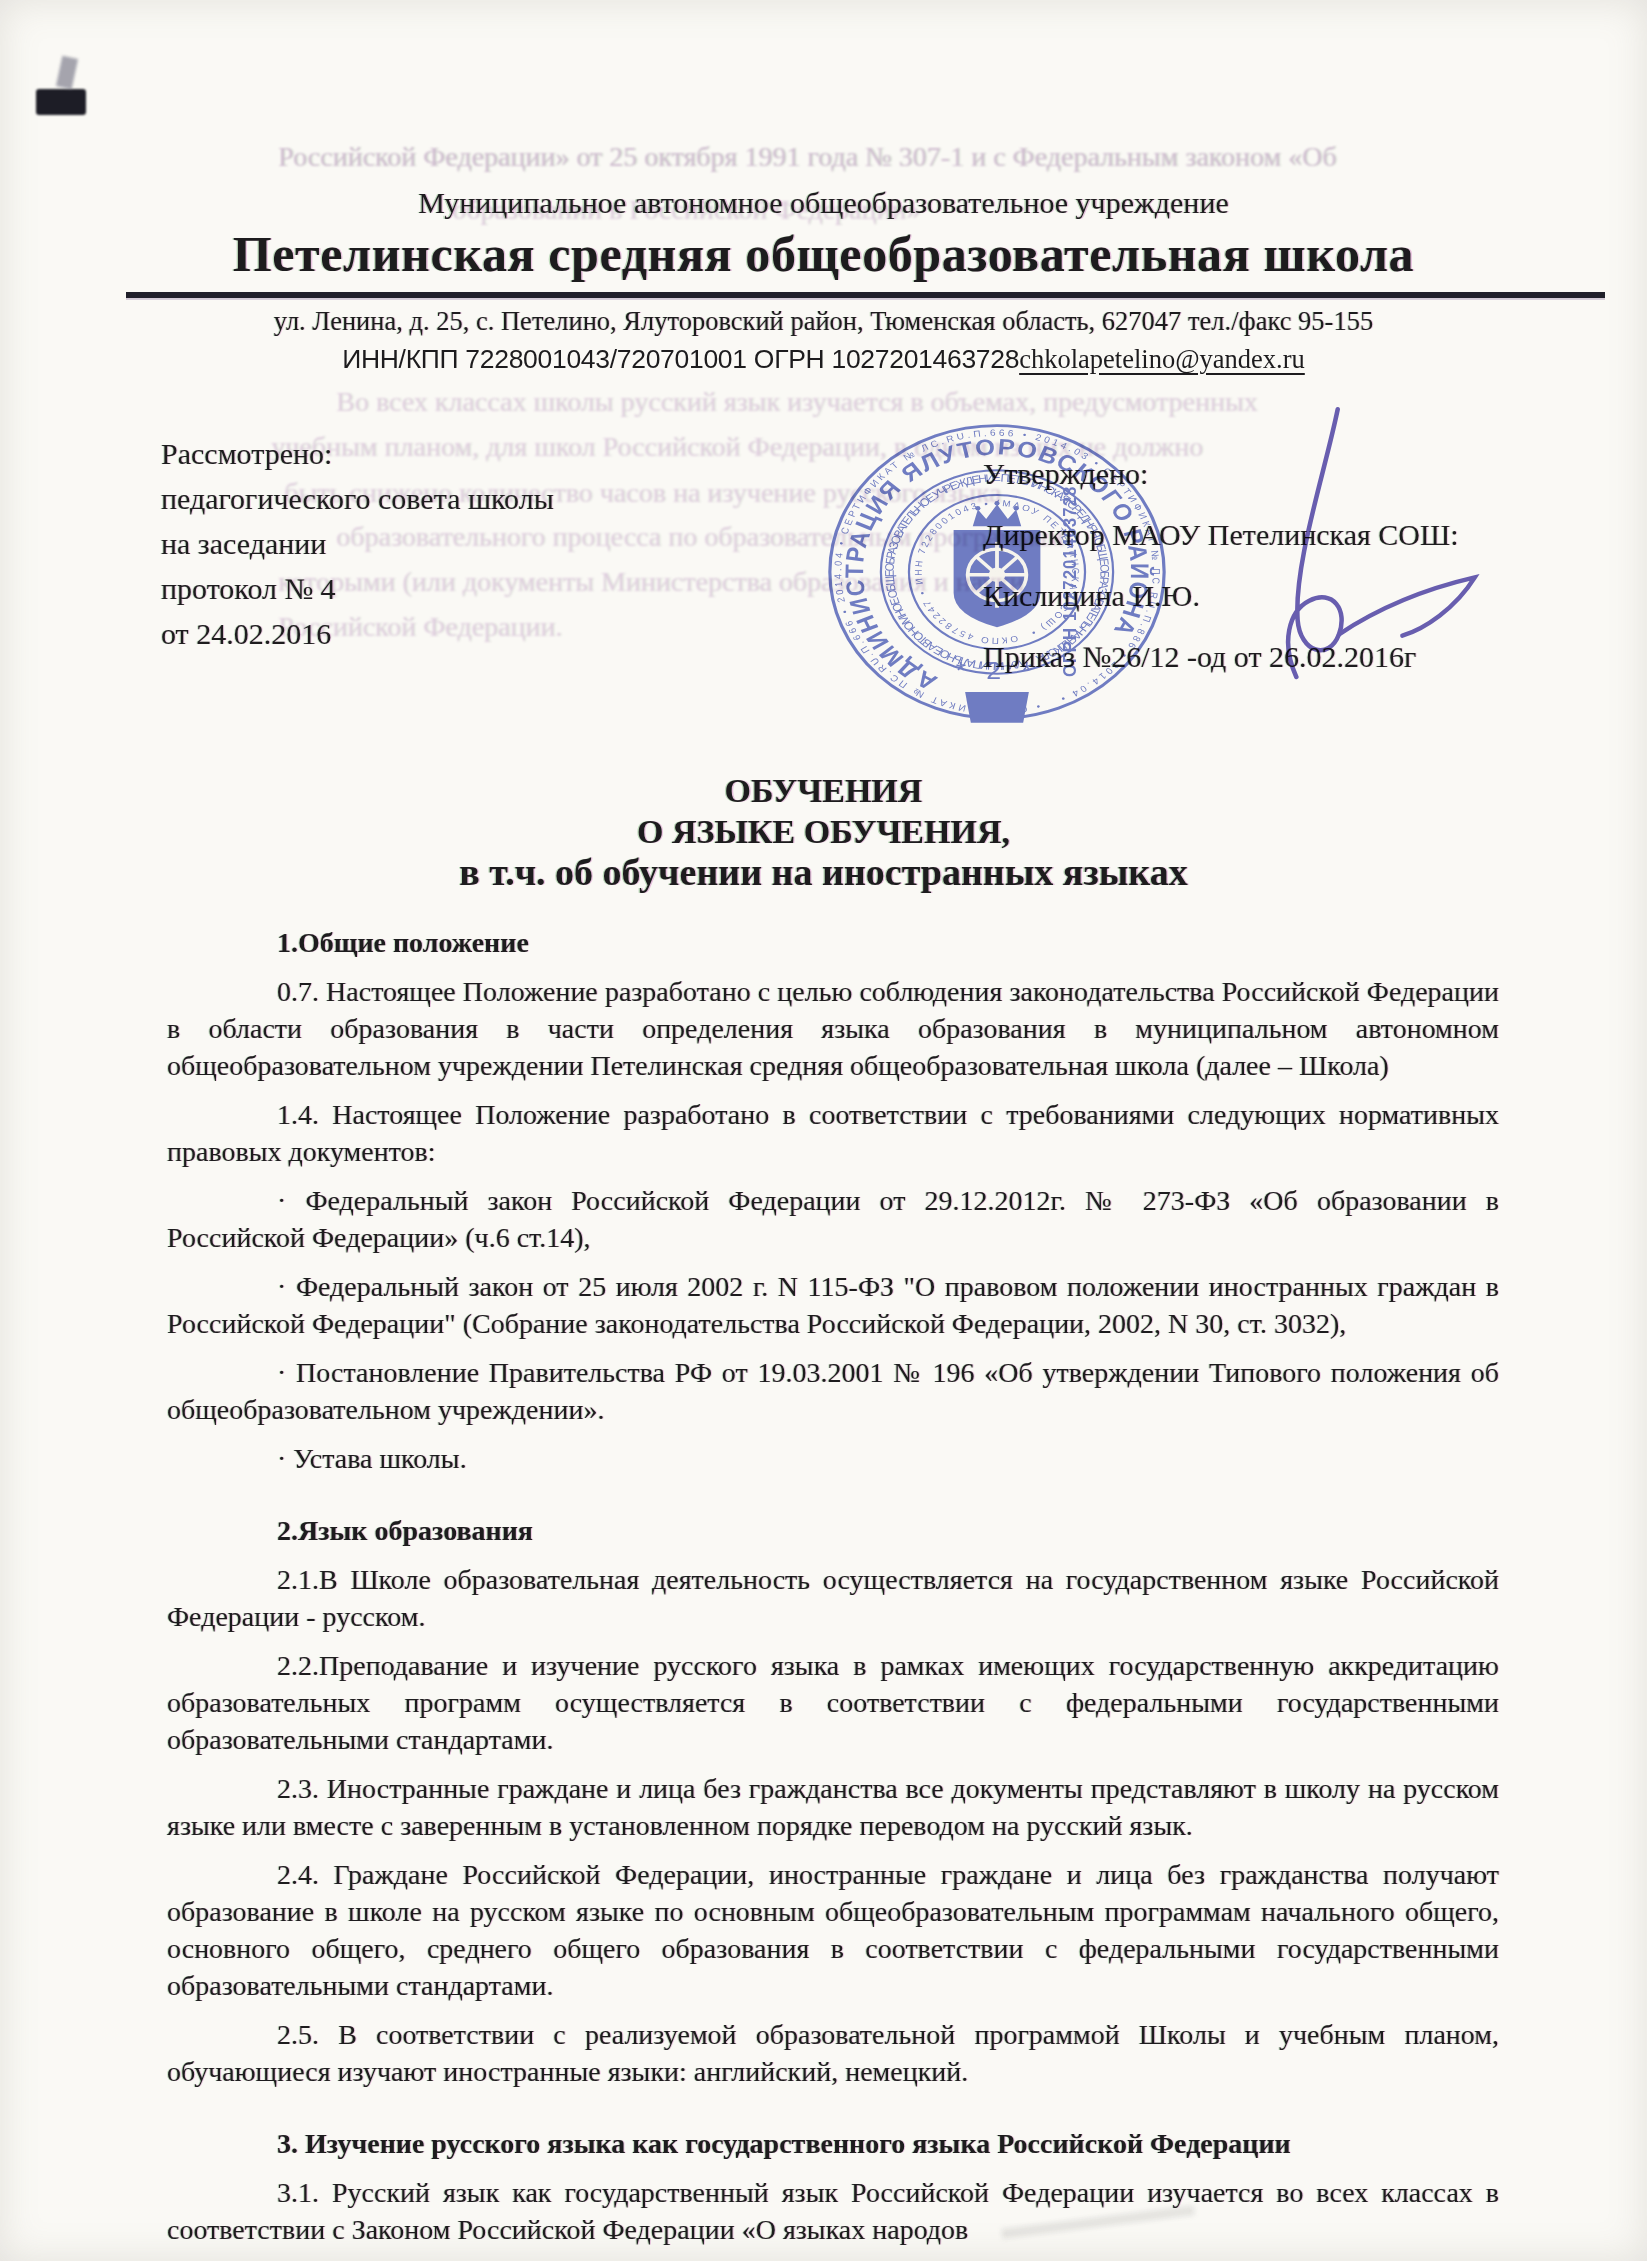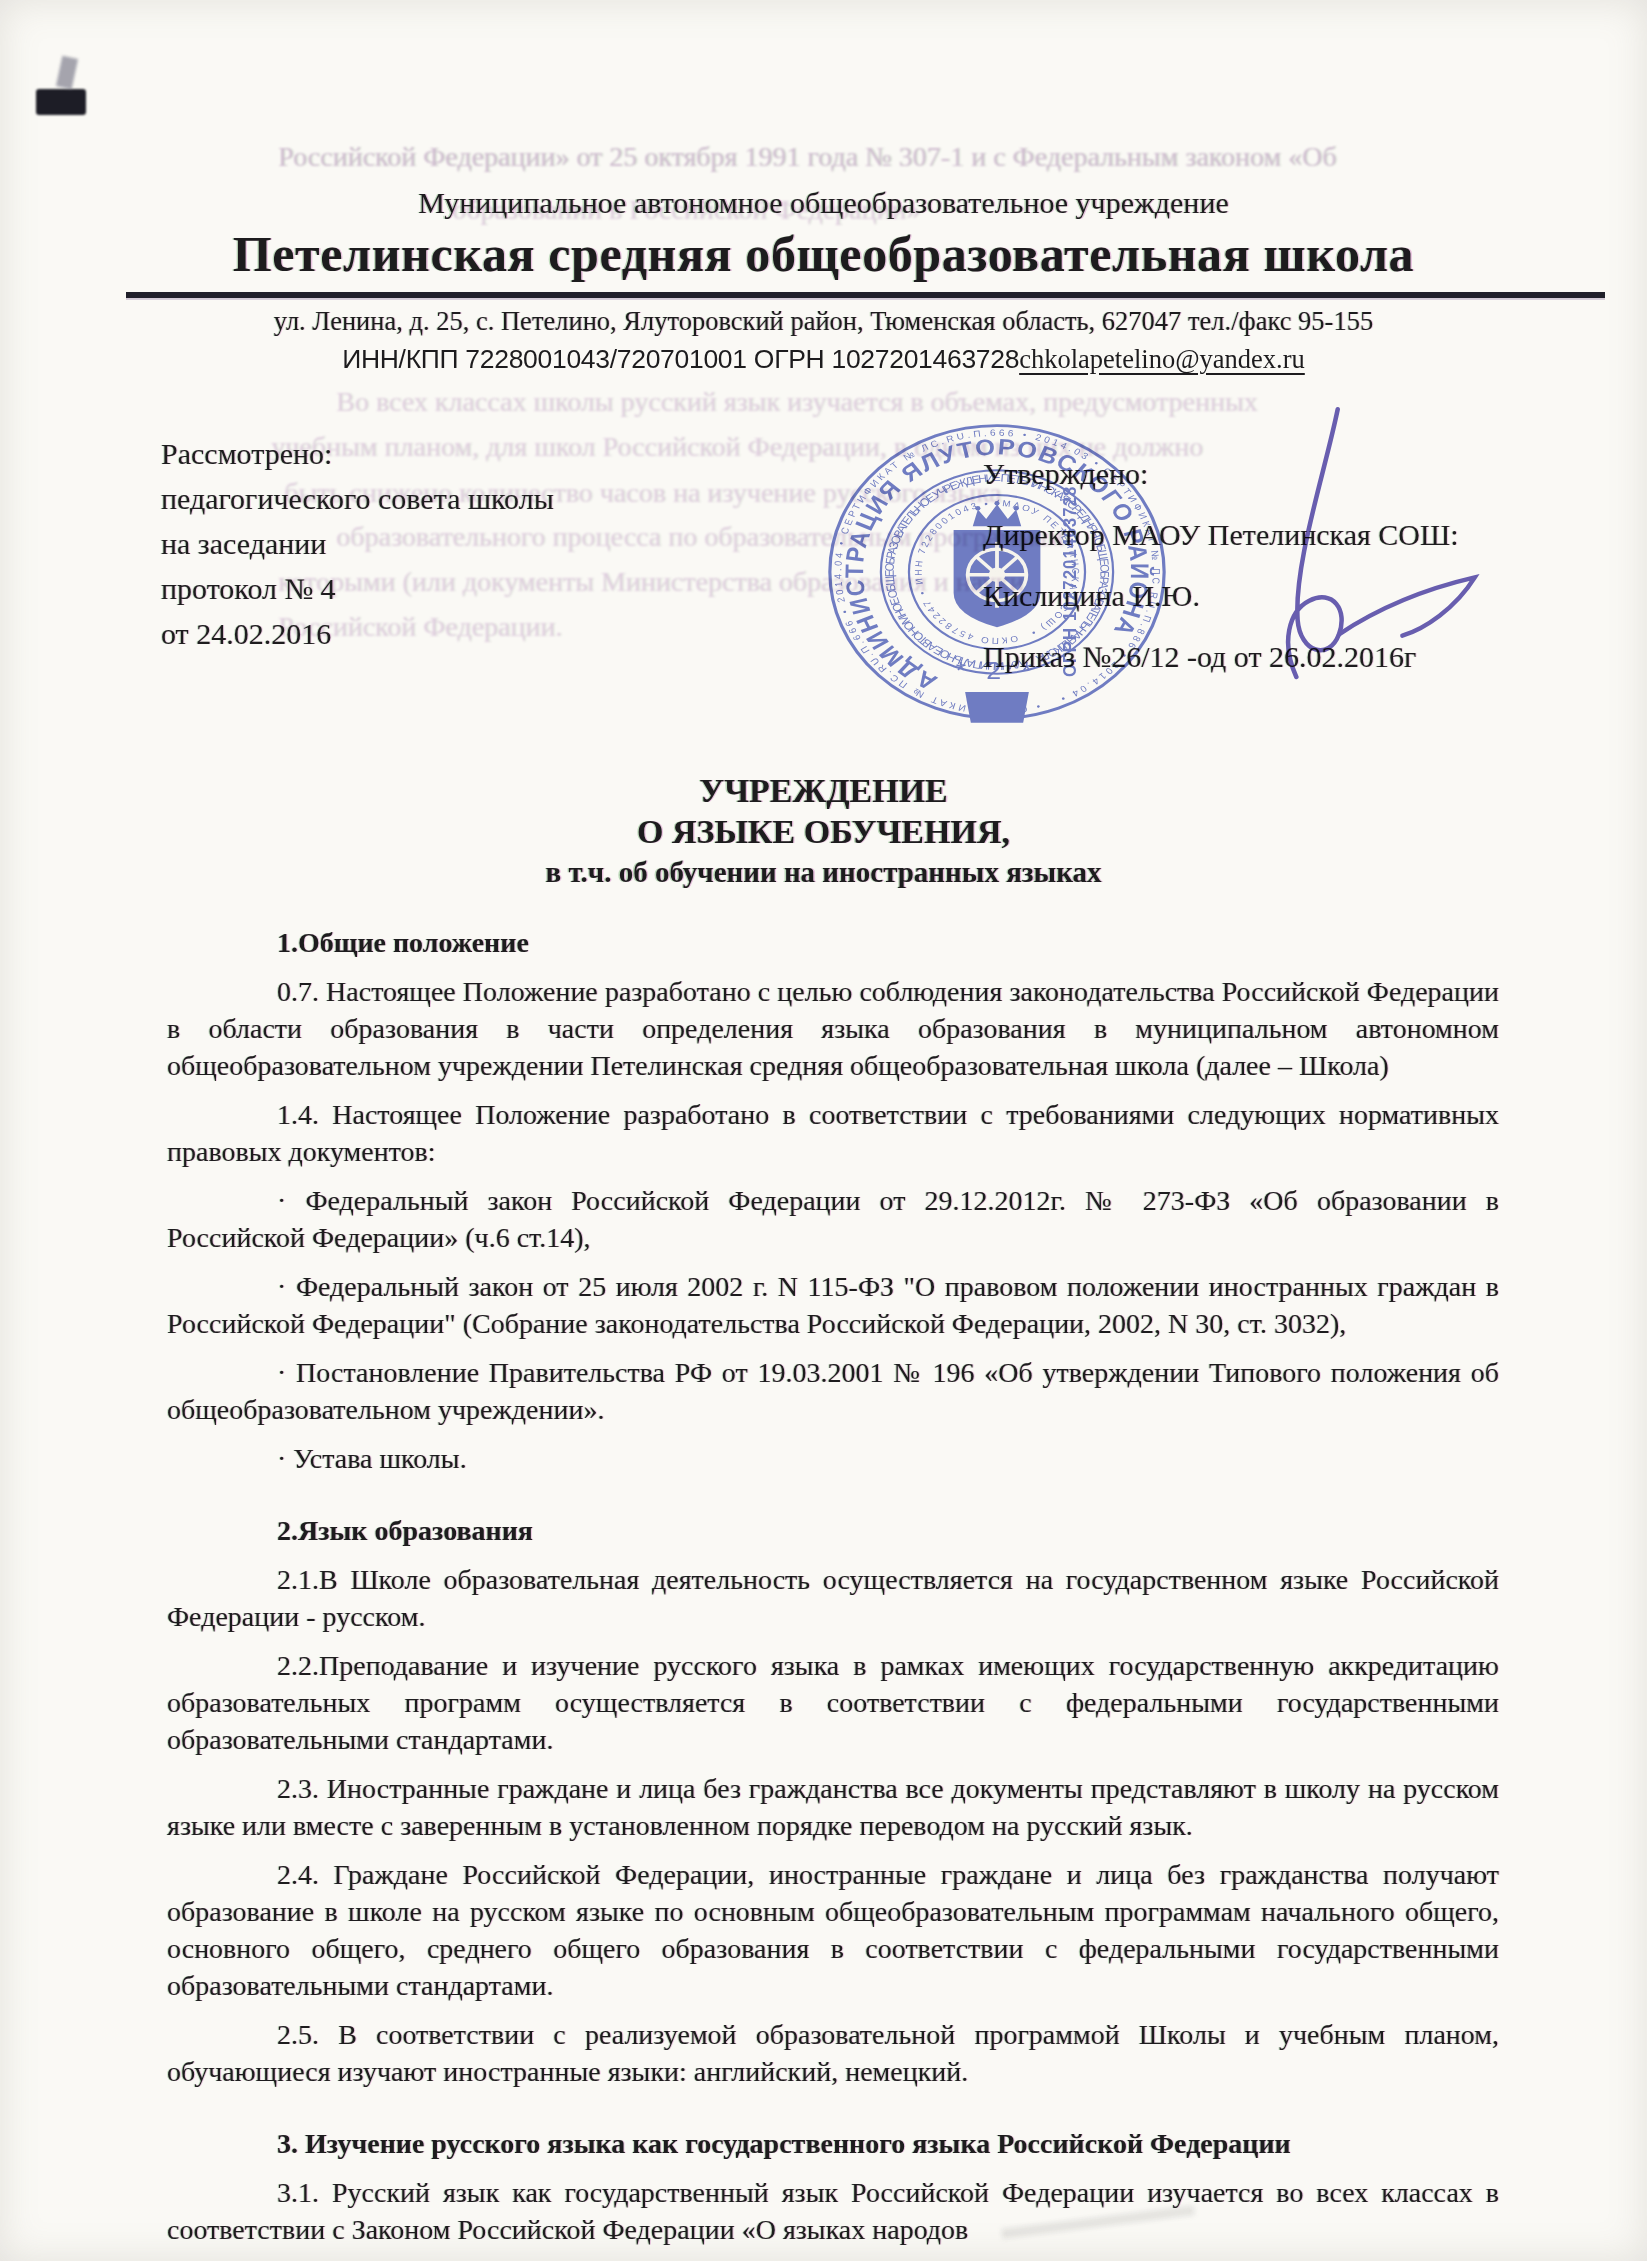--- a/index.html
+++ b/index.html
@@ -35,21 +35,21 @@
   .approve div{text-shadow:1px 0 rgba(190,70,170,.25),-1px 0 rgba(60,150,60,.25);}
   .approve-left{left:161px;top:431px;line-height:45px;}
   .approve-right{left:983px;top:443px;line-height:61px;}
   
   .stamp{position:absolute;left:812px;top:410px;width:370px;height:324px;z-index:3;mix-blend-mode:multiply;opacity:.88;}
   .signature{position:absolute;left:1211px;top:395px;width:278px;height:304px;z-index:4;mix-blend-mode:multiply;}
   
   .doc-title{position:absolute;left:0;right:0;top:770px;text-align:center;z-index:2;}
   .doc-title div{font-weight:bold;text-shadow:1.3px 0 rgba(190,70,170,.32),-1.3px 0 rgba(60,150,60,.32);}
   .doc-title .t1,.doc-title .t2{font-size:34px;line-height:41px;}
-  .doc-title .t3{font-size:29px;line-height:41px;}
+  .doc-title .t3{font-size:38px;line-height:41px;}
   
   .doc-body{position:absolute;left:155px;top:912px;width:1356px;z-index:2;font-size:28px;line-height:37px;}
   .doc-body p{margin:12px;text-shadow:1px 0 rgba(190,70,170,.28),-1px 0 rgba(60,150,60,.28);}
   .doc-body p.para{text-align:justify;text-indent:110px;}
   .doc-body p.heading{font-weight:bold;text-indent:110px;}
   .doc-body p.gap{margin-top:35px;}
 </style>
 </head>
 <body>
 
@@ -131,21 +131,21 @@
 </svg>
 
 <svg class="signature" viewBox="0 0 430 470">
   <g fill="none" stroke="#5a4fae" stroke-width="7" stroke-linecap="round" opacity="0.9">
     <path d="M196,22 C176,120 128,262 134,348 C138,398 182,412 198,370 C212,332 188,300 152,318 C120,334 108,384 132,436"></path>
     <path d="M198,370 C258,330 330,300 408,282 C378,330 330,362 296,372"></path>
   </g>
 </svg>
 
 <div class="doc-title">
-  <div class="t1">УЧРЕЖДЕНИЕ</div>
+  <div class="t1">ОБУЧЕНИЯ</div>
   <div class="t2">О ЯЗЫКЕ ОБУЧЕНИЯ,</div>
   <div class="t3">в т.ч. об обучении на иностранных языках</div>
 </div>
 
 <div class="doc-body" id="doc-body">
     <p class="heading">1.Общие положение</p>
     <p class="para">0.7. Настоящее Положение разработано с целью соблюдения законодательства Российской Федерации в области образования в части определения языка образования в муниципальном автономном общеобразовательном учреждении Петелинская средняя общеобразовательная школа  (далее – Школа)</p>
     <p class="para">1.4. Настоящее Положение разработано в соответствии с требованиями следующих нормативных правовых документов:</p>
     <p class="para">· Федеральный закон Российской Федерации от 29.12.2012г. № 273-ФЗ «Об образовании в Российской Федерации» (ч.6 ст.14),</p>
     <p class="para">· Федеральный закон от 25 июля 2002 г. N 115-ФЗ "О правовом положении иностранных граждан в Российской Федерации" (Собрание законодательства Российской Федерации, 2002, N 30, ст. 3032),</p>

